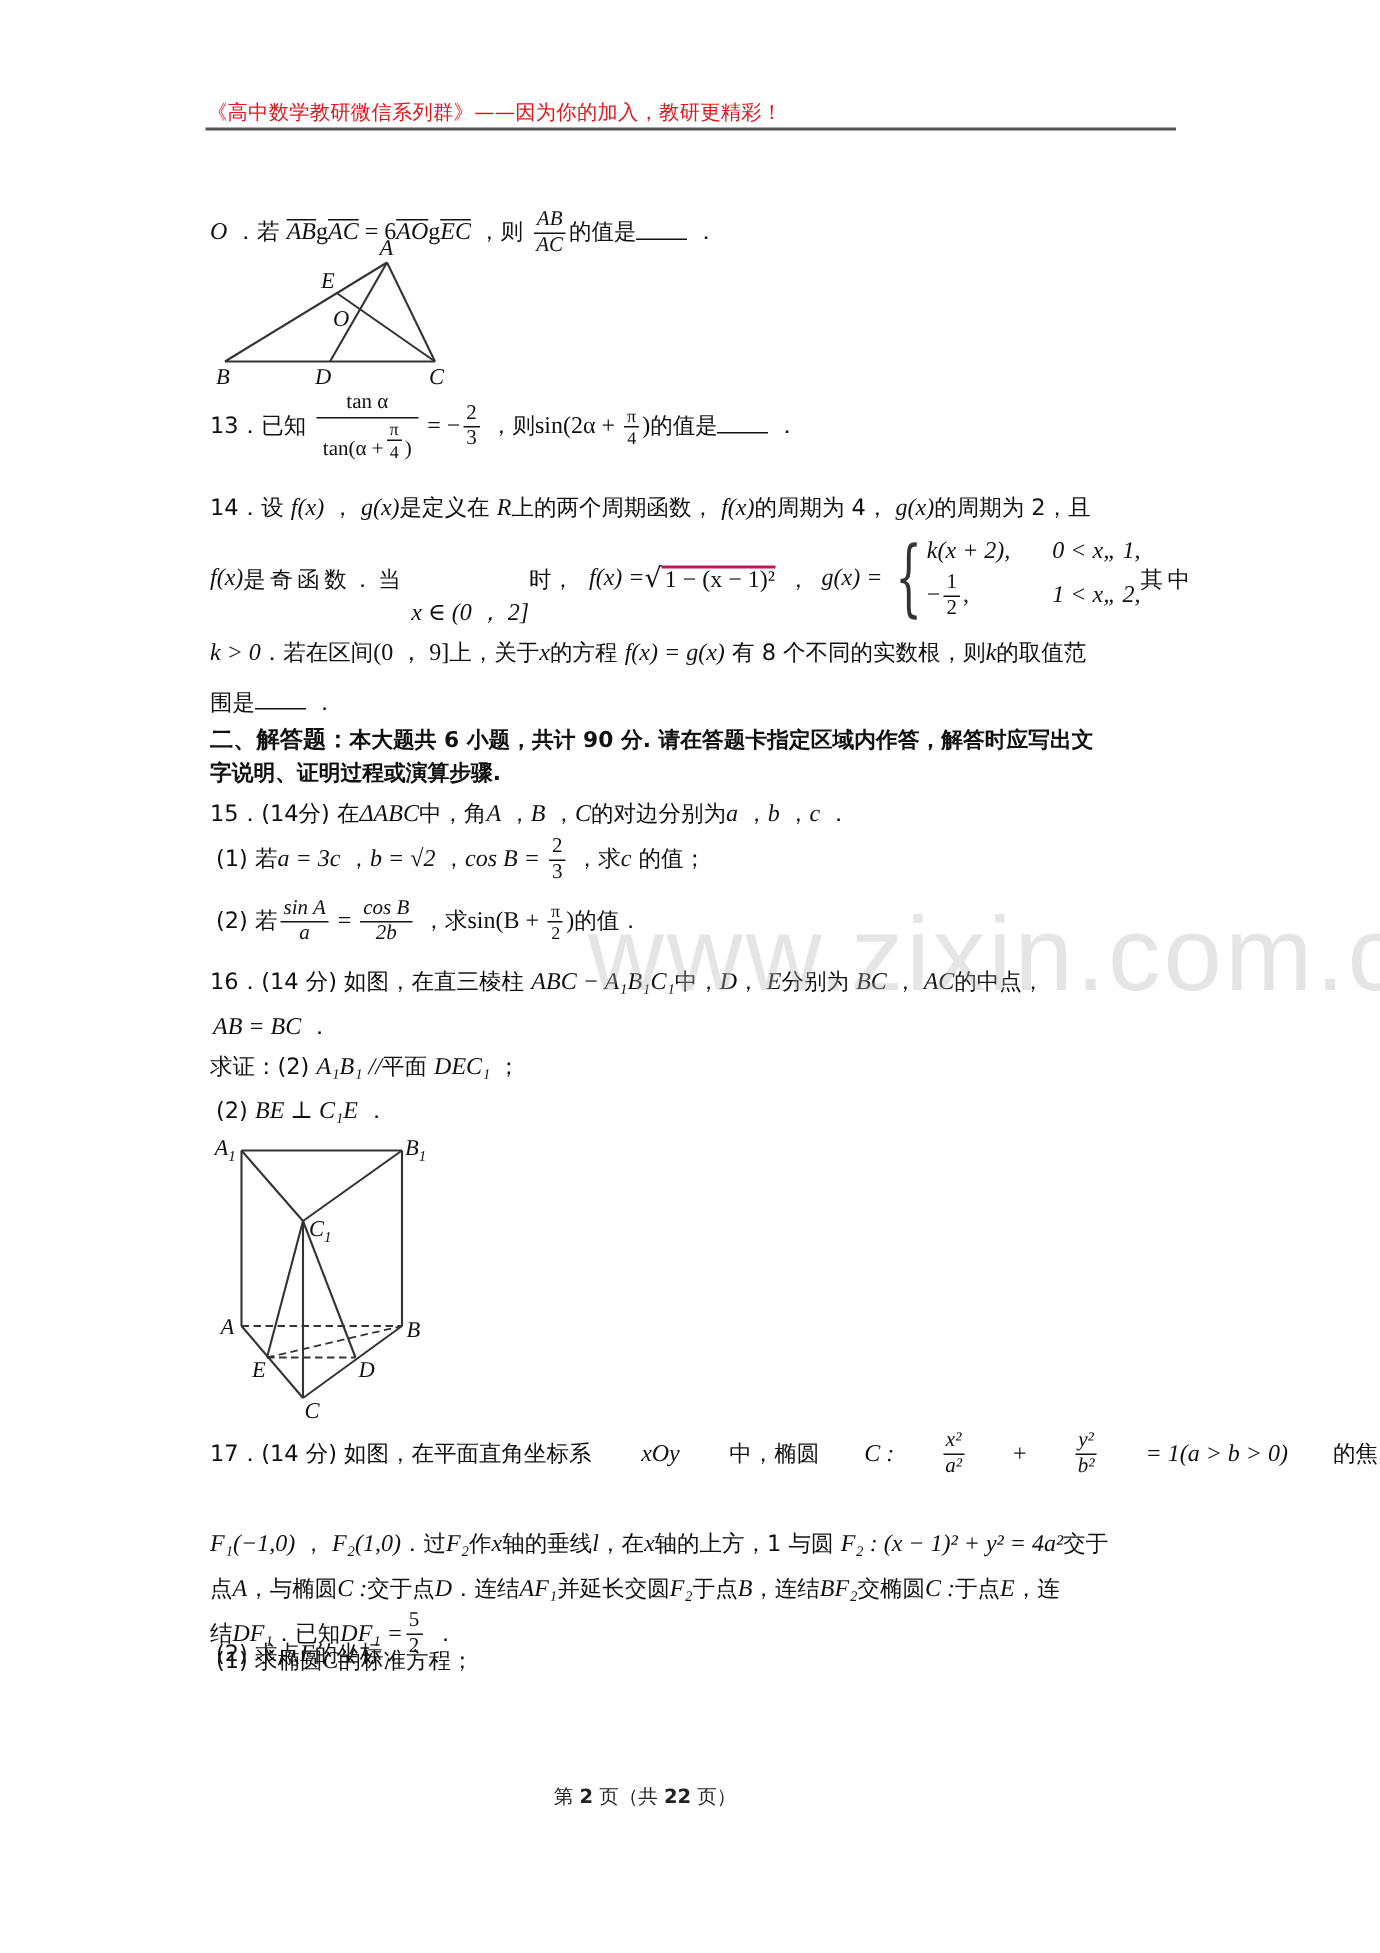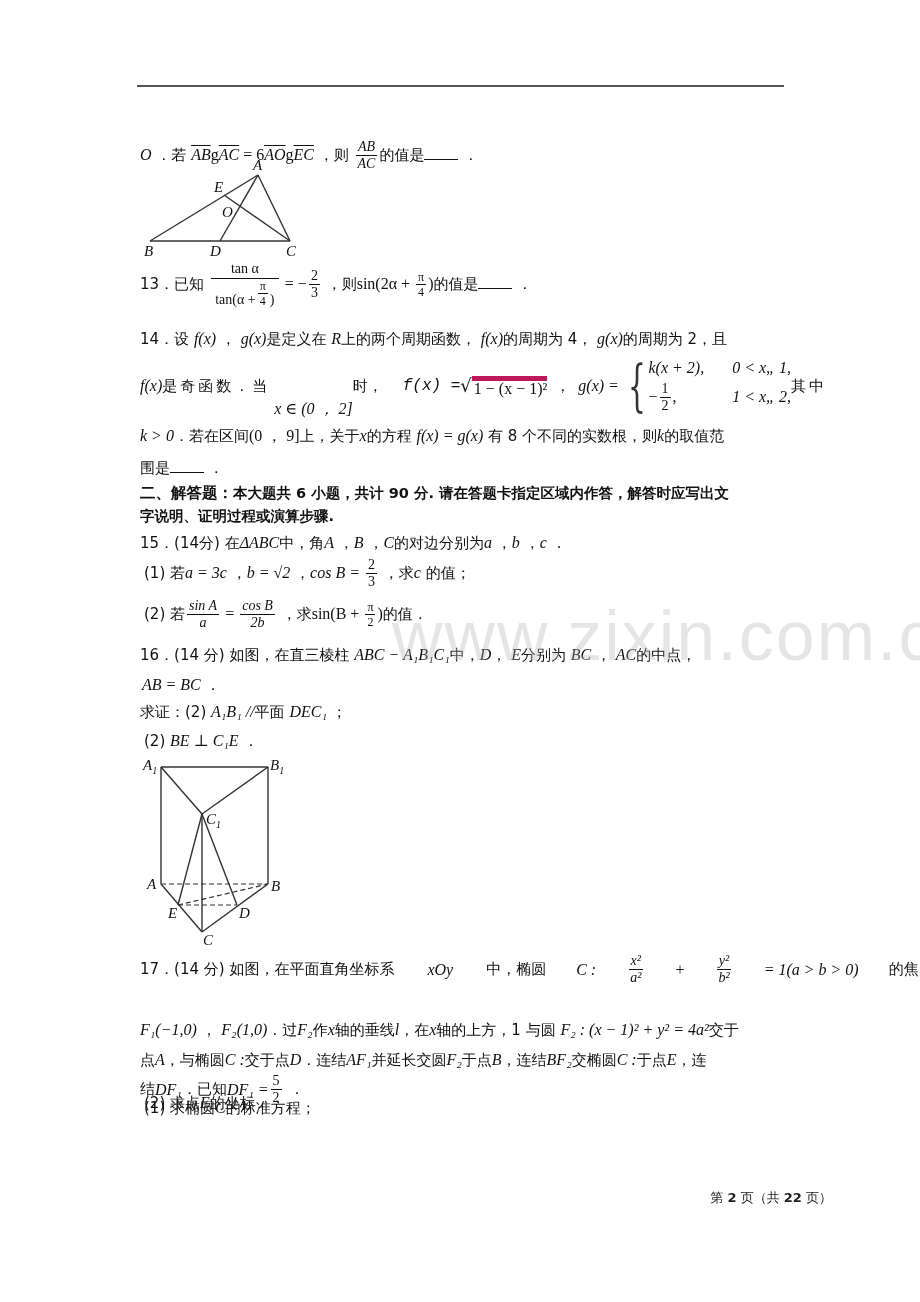--- a/index.html
+++ b/index.html
@@ -12,35 +12,36 @@
   .content { position: absolute; left: 140px; top: 0; width: 645px; font-size: 15px; line-height: 1; }
   .line { position: absolute; left: 0; white-space: nowrap; }
   .m { font-family: "Liberation Serif", "DejaVu Serif", serif; font-style: italic; font-size: 16px; }
   .mr { font-family: "Liberation Serif", "DejaVu Serif", serif; font-size: 16px; }
   .frac { display: inline-flex; flex-direction: column; align-items: center; vertical-align: middle; margin: 0 2px; }
   .frac .num { border-bottom: 1px solid #111; padding: 0 2px 1px; font-size: 14px; }
   .frac .den { padding: 1px 2px 0; font-size: 14px; }
   .blank { display: inline-block; width: 34px; border-bottom: 1px solid #111; height: 14px; vertical-align: baseline; }
   .ov { text-decoration: overline; }
   .section { font-weight: bold; font-size: 14.5px; }
-  .sqrt { border-top: 5px solid #be185d; padding-left: 2px; }
+  .sqrt { border-top: 2px solid #be185d; padding-left: 2px; }
   .brace { font-family: "DejaVu Serif", serif; font-size: 56px; font-weight: 100; line-height: 1; transform: scaleX(0.5); margin-right: -6px; color: #333; }
   .cases { display: inline-grid; grid-template-columns: auto auto; column-gap: 28px; row-gap: 6px; font-family: "Liberation Serif", serif; font-size: 15px; }
   .watermark { position: absolute; left: 392px; top: 596px; font-family: "Liberation Sans", sans-serif;
                font-size: 70px; color: rgba(180,180,180,0.35); letter-spacing: 2px; pointer-events: none; }
-  .footer { position: absolute; left: 0; width: 832px; top: 1189px; text-align: right;
-            font-family: "DejaVu Serif", serif; font-size: 13px; color: #222; }
+  .footer { position: absolute; left: 0; width: 832px; top: 1189px; text-align: center;
+            font-family: "DejaVu Serif", serif; font-size: 13px; color: #222; padding-left: 14px; }
   .footer b { font-family: "DejaVu Sans", sans-serif; }
   svg text { font-family: "Liberation Serif", serif; font-style: italic; font-size: 15px; fill: #111; }
 </style>
 </head>
 <body>
 
 <div class="page">
 
+  <div class="header">《高中数学教研微信系列群》——因为你的加入，教研更精彩！</div>
   <div class="header-rule"></div>
 
   <div class="content">
 
     <div class="line" style="top:116px;margin-top:24px;">
       <span class="m">O</span>
       <span>．若</span>
       <span class="m ov">AB</span><span class="mr">g</span><span class="m ov">AC</span><span class="mr"> = 6</span><span class="m ov">AO</span><span class="mr">g</span><span class="m ov">EC</span>
       <span>，则</span>
       <span class="frac m">
@@ -97,21 +98,21 @@
       <span class="m">R</span><span>上的两个周期函数，</span>
       <span class="m">f(x)</span><span>的周期为 4，</span>
       <span class="m">g(x)</span><span>的周期为 2，且</span>
     </div>
 
     <div class="line" style="top:352px; display:flex; align-items:center; height:68px;">
       <span class="m">f(x)</span>
       <span style="letter-spacing:3px;">是奇函数．当</span>
       <span class="m" style="margin-left:4px;margin-top:46px;">x ∈ (0 ， 2]</span>
       <span>时，</span>
-      <span class="m" style="margin-left:20px;font-family:Liberation Mono, monospace;">f(x) = </span>
+      <span class="m" style="margin-left:10px;">f(x) = </span>
         <span style="font-size:18px;">√</span>
         <span class="mr sqrt">1 − (x − 1)²</span>
       <span style="margin:0 8px;">，</span>
       <span class="m">g(x) = </span>
       <span class="brace">{</span>
       <span class="cases">
         <span class="m">k(x + 2),</span>
         <span class="m">0 &lt; x„ 1,</span>
         <span class="mr" style="display:inline-flex;align-items:center;">−<span class="frac">
               <span class="num">1</span>

